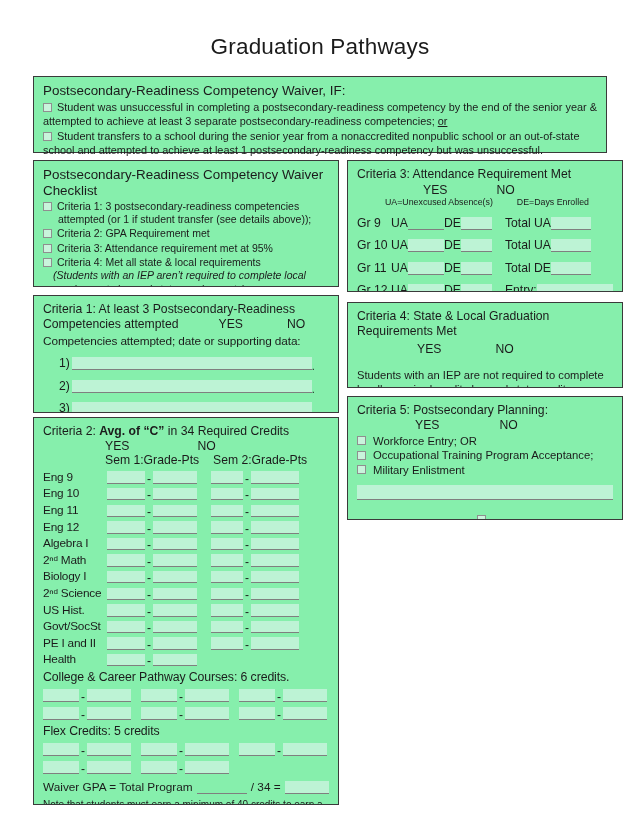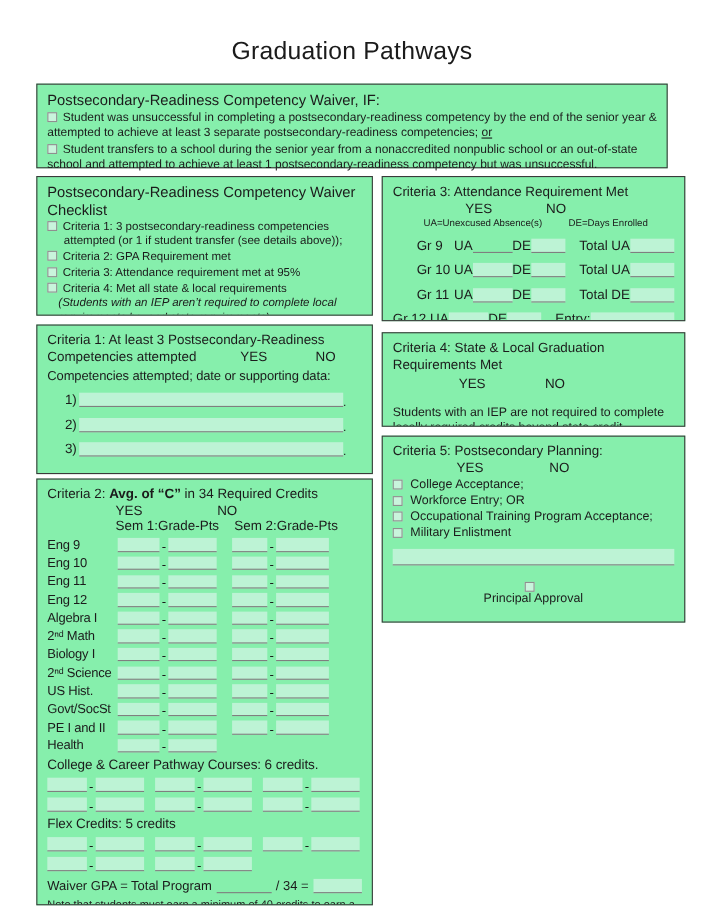--- a/index.html
+++ b/index.html
@@ -36,21 +36,21 @@
   .columns { display:flex; gap:8px; margin-top:7px; }
   .col-left { width:306px; }
   .col-right { width:283px; }
 
   
   .checklist { height:127px; overflow:hidden; }
   .ck-item { font-size:10.5px; line-height:1.27; padding-left:15px; text-indent:-15px; margin-top:1px; }
   .ck-note { font-size:10.5px; line-height:1.27; font-style:italic; padding-left:10px; }
 
   
-  .c1 { margin-top:8px; height:136px; overflow:hidden; }
+  .c1 { margin-top:8px; height:118px; overflow:hidden; }
   .c1-line2 { display:flex; font-size:12.2px; }
   .c1-line2 .yes { margin-left:40px; }
   .c1-line2 .no  { margin-left:44px; }
   .c1-sub { font-size:11.8px; margin-top:1px; letter-spacing:-.1px; }
   .c1-blankrow { display:flex; align-items:flex-end; margin-top:8.5px; padding-left:16px; }
   .c1-blankrow .num { font-size:12.2px; margin-right:2px; }
   .c1-blankrow .field { width:240px; }
   .dot { font-size:11px; line-height:8px; }
 
   
@@ -77,38 +77,38 @@
   .c2-note { font-size:10px; line-height:1.35; margin-top:4px; }
 
   
   .c3 { height:132px; overflow:hidden; }
   .c3-yn { display:flex; font-size:12.2px; margin-top:1px; }
   .c3-yn .yes { margin-left:66px; }
   .c3-yn .no  { margin-left:49px; }
   .c3-legend { display:flex; font-size:8.8px; }
   .c3-legend .l1 { margin-left:28px; }
   .c3-legend .l2 { margin-left:24px; }
-  .c3-row { display:flex; align-items:flex-end; height:22.5px;justify-content:flex-end; }
+  .c3-row { display:flex; align-items:flex-end; height:22.5px; }
   .c3-grade { width:34px; font-size:12.2px; white-space:nowrap; }
   .c3-lab { font-size:12.2px; }
   .c3-ua { width:36px; }
   .c3-de { width:31px; }
   .c3-right-lab { margin-left:13px; font-size:12.2px; white-space:nowrap; }
   .c3-total { width:40px; }
   .c3-rate { width:76px; }
 
   
   .c4 { margin-top:10px; height:86px; overflow:hidden; }
   .c4-yn { display:flex; font-size:12.2px; margin-top:2px; }
   .c4-yn .yes { margin-left:60px; }
   .c4-yn .no  { margin-left:54px; }
   .c4-note { font-size:11.2px; line-height:1.3; margin-top:12px; }
 
   
-  .c5 { margin-top:8px; height:170px; overflow:hidden; }
+  .c5 { margin-top:8px; height:124px; overflow:hidden; }
   .c5-yn { display:flex; font-size:12.2px; }
   .c5-yn .yes { margin-left:58px; }
   .c5-yn .no  { margin-left:60px; }
   .c5-item { display:flex; align-items:center; font-size:11.3px; margin-top:2.5px; }
   .c5-item .cb { margin-right:7px; }
   .c5-field { display:block; width:100%; height:15px; margin-top:9px; }
   .c5-approval { margin-top:15px;flex-direction:column; }
 </style>
 </head>
 <body>
@@ -468,24 +468,20 @@
         </div>
         <div class="c4-note">Students with an IEP are not required to complete locally required credits beyond state credit</div>
       </div>
 
       <div class="box c5">
         <div class="h2">Criteria 5: Postsecondary Planning:</div>
         <div class="c5-yn">
           <span class="yes">YES</span>
           <span class="no">NO</span>
         </div>
-        <div class="c5-item">
-            <span class="cb"></span>
-            <span>College Acceptance;</span>
-          </div>
         <div class="c5-item">
             <span class="cb"></span>
             <span>Workforce Entry; OR</span>
           </div>
         <div class="c5-item">
             <span class="cb"></span>
             <span>Occupational Training Program Acceptance;</span>
           </div>
         <div class="c5-item">
             <span class="cb"></span>

